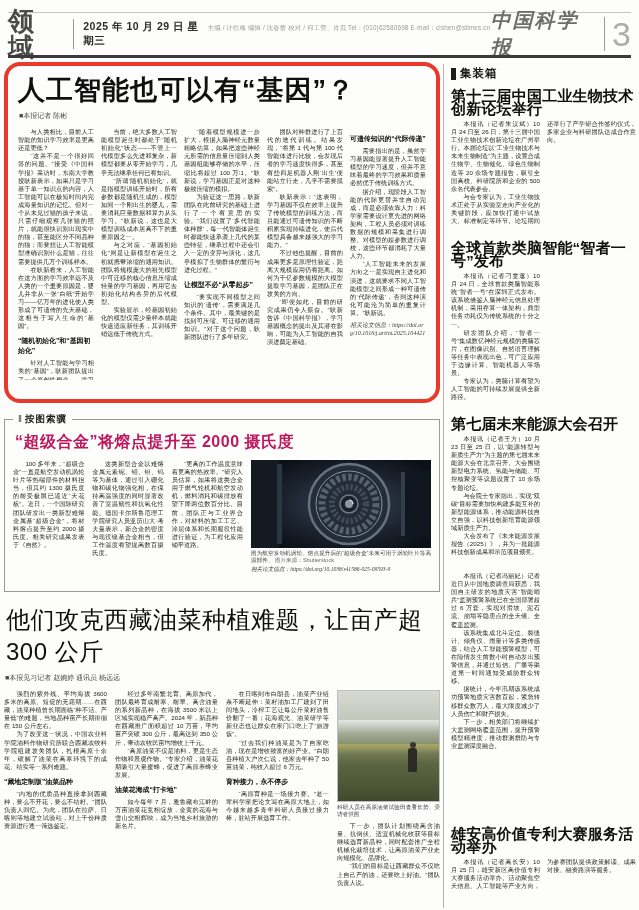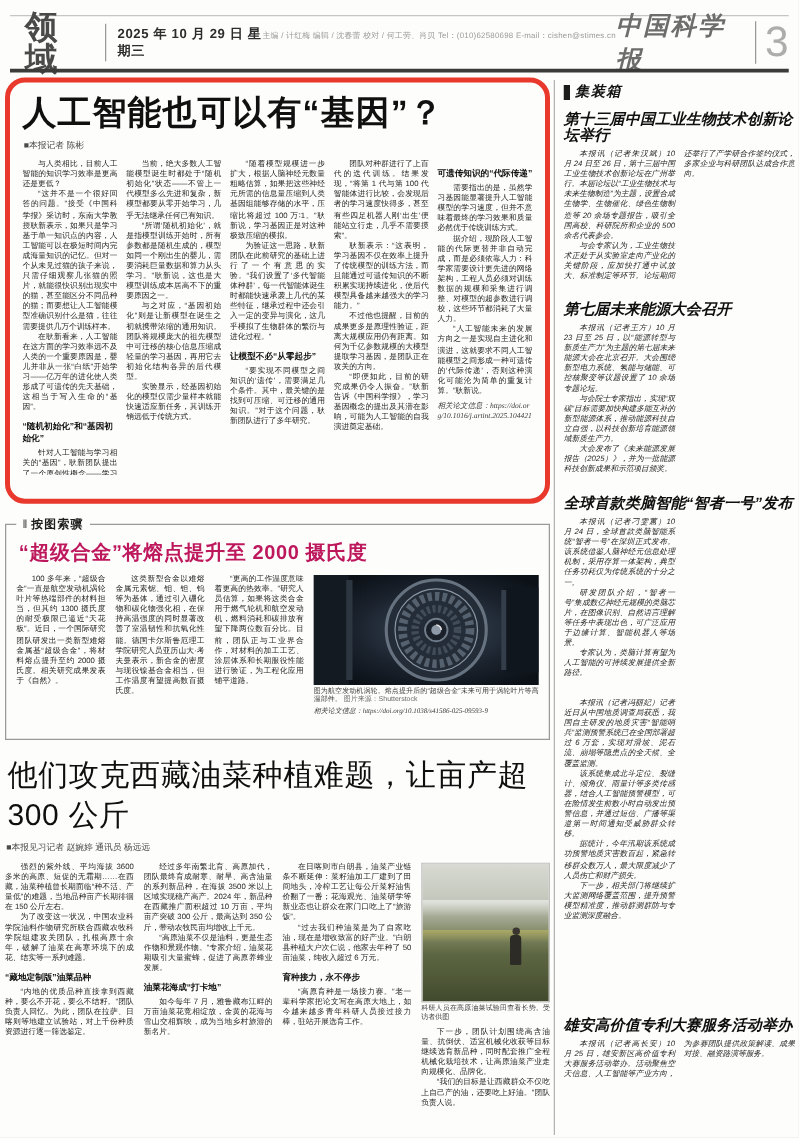--- a/index.html
+++ b/index.html
@@ -1,35 +1,35 @@
 <!DOCTYPE html>
 <html><head>
 <meta charset="utf-8">
 <style>
   html,body{margin:0;padding:0;background:#e9e9e6;}
   .page{position:relative;width:639px;height:910px;background:#fdfdfc;margin:0 auto;overflow:hidden;
         font-family:"Liberation Sans","DejaVu Sans",sans-serif;color:#222;}
   
   .topline{position:absolute;top:12px;left:8px;right:8px;height:1px;background:#c6c6c4;}
-  .masthead{position:absolute;top:17px;left:20px;right:8px;height:34px;display:flex;align-items:center;}
+  .masthead{position:absolute;top:17px;left:8px;right:8px;height:34px;display:flex;align-items:center;}
   .section-name{font-size:26px;font-weight:800;color:#4a4a48;letter-spacing:3px;line-height:1;}
   .mast-divider{width:1px;height:30px;background:#9a9a98;margin:0 9px;}
   .mast-mid{display:flex;flex-direction:row;justify-content:center;}
   .issue-date{font-size:10.5px;font-weight:700;color:#2c2c2c;letter-spacing:.5px;}
   .staff-line{font-size:6.3px;color:#9a9a98;margin-top:4px;letter-spacing:.2px;white-space:nowrap;}
   .paper-logo{margin-left:auto;font-family:"Liberation Serif","DejaVu Serif",serif;font-style:italic;
               font-weight:700;font-size:20px;color:#6d6d6b;letter-spacing:2px;}
   .page-no{font-size:34px;font-weight:400;color:#adadab;border-left:1px solid #9a9a98;
            padding-left:7px;margin-left:7px;line-height:1;}
   .thickrule{position:absolute;top:55px;left:8px;right:8px;height:3px;background:#3b3b39;}
   
   .content{position:absolute;top:62px;left:4px;right:3px;bottom:2px;display:flex;}
   .left-region{width:436px;position:relative;}
   .vrule{width:1px;background:#b3b3b1;margin:2px 3px 0 3px;}
-  .rail{flex:1;padding:2px 0 0 4px;overflow:hidden;font-style:italic;}
+  .rail{flex:1;padding:2px 0 0 4px;overflow:hidden;}
   
   .lead-box{border:4px solid #e8392c;border-radius:16px;padding:7px 10px 8px 10px;height:318px;
             overflow:hidden;background:#fdfdfc;}
   .lead-title{font-size:27px;font-weight:900;color:#101010;margin:2px 0 5px 0;letter-spacing:1px;line-height:1.15;}
   .byline{font-size:7px;color:#4c4c4a;margin:0 0 7px 1px;}
   .cols5{display:flex;gap:7px;height:252px;overflow:hidden;}
   .cols5 .col{flex:1;min-width:0;}
   .p{font-size:6.2px;line-height:8.1px;color:#252523;text-align:justify;text-indent:2em;margin:0;}
   .subhead{font-size:6.9px;font-weight:800;color:#0e0e0e;margin:6px 0 3px 0;text-indent:0;}
   .note{font-size:6px;line-height:7.6px;font-style:italic;font-family:"Liberation Serif","DejaVu Serif",serif;
@@ -57,21 +57,21 @@
          background:linear-gradient(180deg,#d8dad3 0%,#c2c6ba 28%,#9aa188 42%,#7c855f 52%,#5d6642 66%,#424a2e 100%);}
   .photo .haze{position:absolute;left:0;right:0;top:26%;height:12%;background:linear-gradient(180deg,rgba(255,255,255,.5),rgba(255,255,255,0));}
   .photo .bloom{position:absolute;left:0;right:0;top:48%;height:9%;background:linear-gradient(180deg,rgba(201,190,96,.55),rgba(201,190,96,0));}
   .photo .person{position:absolute;right:22%;bottom:26%;width:9px;height:24px;background:#2d2b26;border-radius:3px 3px 1px 1px;}
   .photo .person::before{content:"";position:absolute;top:-6px;left:2px;width:6px;height:6px;border-radius:50%;background:#3a352e;}
   .photo-caption{font-size:5.6px;line-height:7px;color:#3c3c3a;margin:2px 0 4px 0;text-align:justify;}
   
   .rail-header{display:flex;align-items:center;font-size:11.5px;font-weight:800;color:#141414;margin:2px 0 8px 0;letter-spacing:1px;}
   .rail-bar{display:inline-block;width:5px;height:12px;background:#1c1c1a;margin-right:4px;}
   .rail-article{margin-bottom:9px;}
-  .rail-title{font-size:12px;font-weight:800;color:#0f0f0f;margin:0 0 5px 0;line-height:13px;letter-spacing:.2px;}
+  .rail-title{font-size:15px;font-weight:800;color:#0f0f0f;margin:0 0 5px 0;line-height:13px;letter-spacing:.2px;}
   .rail-body{column-count:2;column-gap:7px;column-fill:auto;overflow:hidden;}
   .rail-body .p{font-size:6.2px;line-height:8.1px;}
   .h-a{height:112px;} .h-b{height:128px;} .h-c{height:136px;} .h-d{height:246px;} .h-e{height:46px;}
 </style>
 </head>
 <body>
 
 <div class="page">
   <div class="topline"></div>
 
@@ -224,38 +224,38 @@
 
       <article class="rail-article">
         <h3 class="rail-title">第十三届中国工业生物技术创新论坛举行</h3>
         <div class="rail-body h-a">
             <p class="p">本报讯（记者朱汉斌）10 月 24 日至 26 日，第十三届中国工业生物技术创新论坛在广州举行。本届论坛以“工业生物技术与未来生物制造”为主题，设置合成生物学、生物催化、绿色生物制造等 20 余场专题报告，吸引全国高校、科研院所和企业的 500 余名代表参会。</p>
             <p class="p">与会专家认为，工业生物技术正处于从实验室走向产业化的关键阶段，应加快打通中试放大、标准制定等环节。论坛期间还举行了产学研合作签约仪式，多家企业与科研团队达成合作意向。</p>
           </div>
       </article>
 
       <article class="rail-article">
+        <h3 class="rail-title">全球首款类脑智能“智者一号”发布</h3>
+        <div class="rail-body h-c">
+            <p class="p">本报讯（记者刁雯蕙）10 月 24 日，全球首款类脑智能系统“智者一号”在深圳正式发布。该系统借鉴人脑神经元信息处理机制，采用存算一体架构，典型任务功耗仅为传统系统的十分之一。</p>
+            <p class="p">研发团队介绍，“智者一号”集成数亿神经元规模的类脑芯片，在图像识别、自然语言理解等任务中表现出色，可广泛应用于边缘计算、智能机器人等场景。</p>
+            <p class="p">专家认为，类脑计算有望为人工智能的可持续发展提供全新路径。</p>
+          </div>
+      </article>
+
+      <article class="rail-article">
         <h3 class="rail-title">第七届未来能源大会召开</h3>
         <div class="rail-body h-b">
             <p class="p">本报讯（记者王方）10 月 23 日至 25 日，以“能源转型与新质生产力”为主题的第七届未来能源大会在北京召开。大会围绕新型电力系统、氢能与储能、可控核聚变等议题设置了 10 余场专题论坛。</p>
             <p class="p">与会院士专家指出，实现“双碳”目标需要加快构建多能互补的新型能源体系，推动能源科技自立自强，以科技创新培育能源领域新质生产力。</p>
             <p class="p">大会发布了《未来能源发展报告（2025）》，并为一批能源科技创新成果和示范项目颁奖。</p>
           </div>
       </article>
 
       <article class="rail-article">
-        <h3 class="rail-title">全球首款类脑智能“智者一号”发布</h3>
-        <div class="rail-body h-c">
-            <p class="p">本报讯（记者刁雯蕙）10 月 24 日，全球首款类脑智能系统“智者一号”在深圳正式发布。该系统借鉴人脑神经元信息处理机制，采用存算一体架构，典型任务功耗仅为传统系统的十分之一。</p>
-            <p class="p">研发团队介绍，“智者一号”集成数亿神经元规模的类脑芯片，在图像识别、自然语言理解等任务中表现出色，可广泛应用于边缘计算、智能机器人等场景。</p>
-            <p class="p">专家认为，类脑计算有望为人工智能的可持续发展提供全新路径。</p>
-          </div>
-      </article>
-
-      <article class="rail-article">
         <div class="rail-body h-d">
             <p class="p">本报讯（记者冯丽妃）记者近日从中国地质调查局获悉，我国自主研发的地质灾害“智能哨兵”监测预警系统已在全国部署超过 6 万套，实现对滑坡、泥石流、崩塌等隐患点的全天候、全覆盖监测。</p>
             <p class="p">该系统集成北斗定位、裂缝计、倾角仪、雨量计等多类传感器，结合人工智能预警模型，可在险情发生前数小时自动发出预警信息，并通过短信、广播等渠道第一时间通知受威胁群众转移。</p>
             <p class="p">据统计，今年汛期该系统成功预警地质灾害数百起，紧急转移群众数万人，最大限度减少了人员伤亡和财产损失。</p>
             <p class="p">下一步，相关部门将继续扩大监测网络覆盖范围，提升预警模型精准度，推动群测群防与专业监测深度融合。</p>
           </div>
       </article>
 
       <article class="rail-article">
         <h3 class="rail-title">雄安高价值专利大赛服务活动举办</h3>

